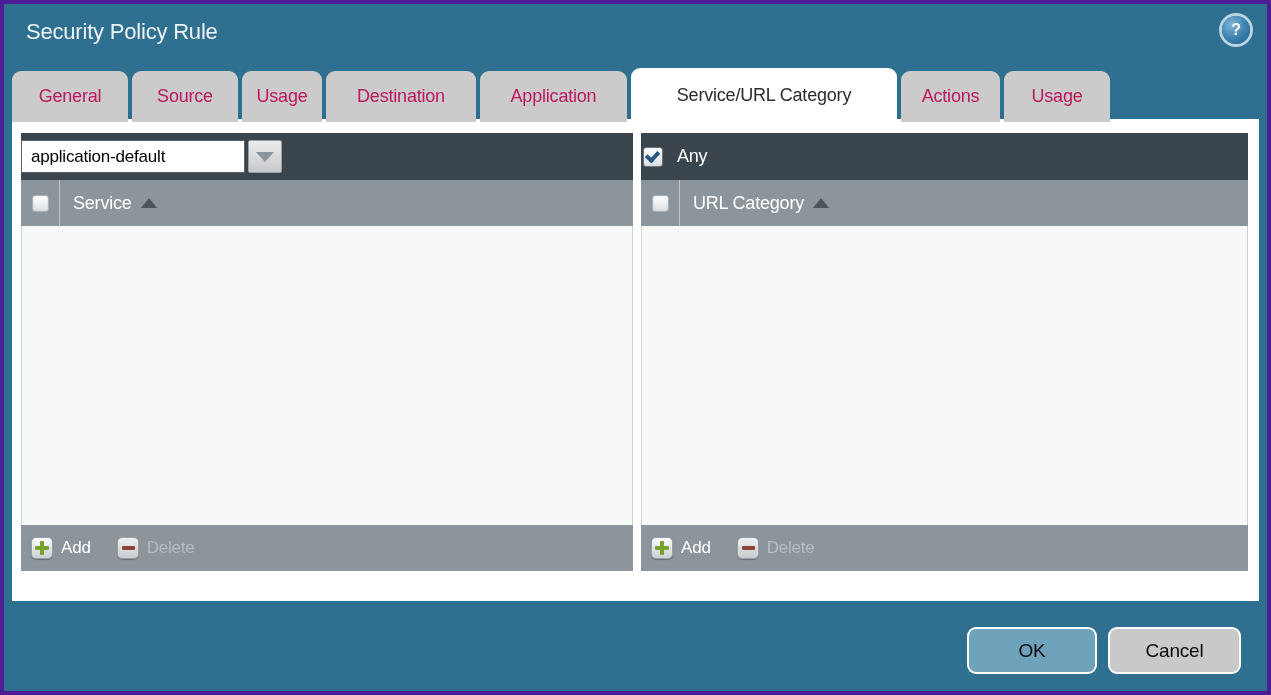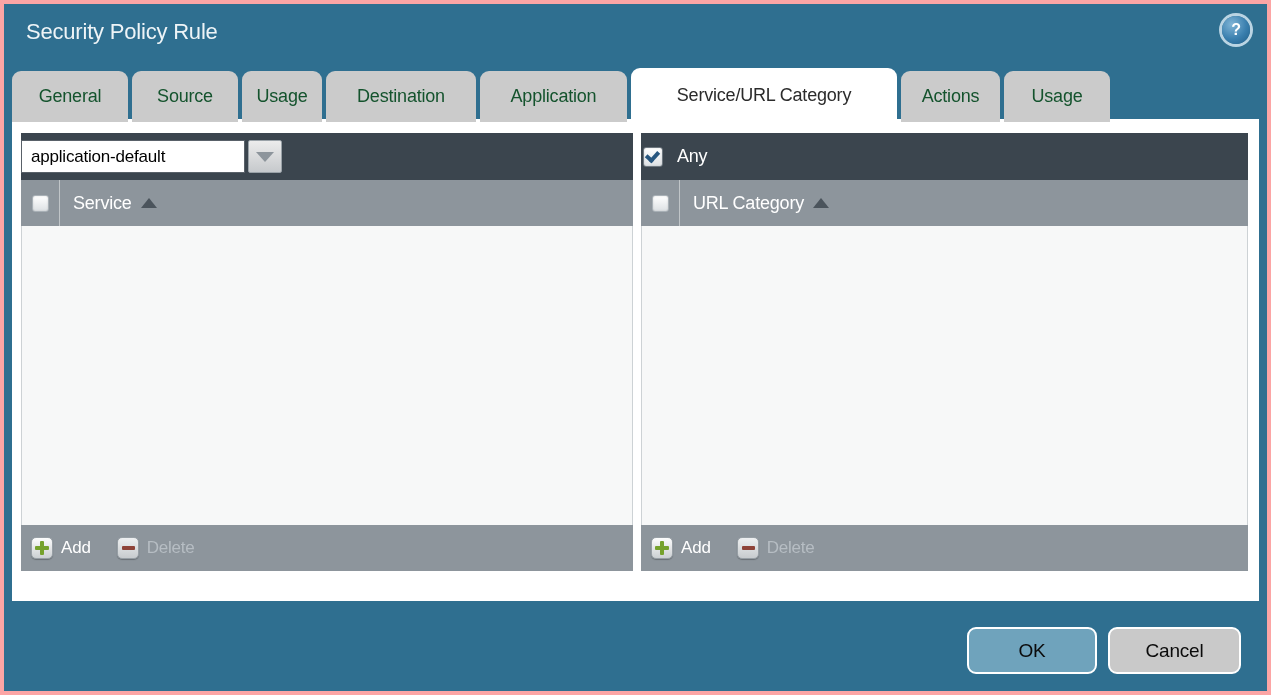--- a/index.html
+++ b/index.html
@@ -1,21 +1,21 @@
 <!DOCTYPE html>
 <html><head>
 <meta charset="utf-8">
 <style>
   * { margin:0; padding:0; box-sizing:border-box; }
   html,body { width:1271px; height:695px; }
   body { font-family:"Liberation Sans", sans-serif; letter-spacing:-0.2px; }
 
   .dialog {
     position:relative; width:1271px; height:695px;
-    background:#2f6f90; border:4px solid #fca5a5; overflow:hidden;
+    background:#2f6f90; border:4px solid #4c1d95; overflow:hidden;
   }
 
   
   .title {
     position:absolute; left:22px; top:15px;
     font-size:22px; color:#eef4f7; font-weight:400;
   }
   .help {
     position:absolute; right:17px; top:12px; width:28px; height:28px;
     border-radius:50%;
@@ -25,21 +25,21 @@
     color:#fff; font-size:16px; font-weight:bold; cursor:pointer;
   }
 
   
   .tabs {
     position:absolute; left:8px; top:64px; height:54px;
     display:flex; gap:4px; align-items:flex-end; z-index:2;
   }
   .tab {
     height:51px; line-height:51px; text-align:center;
-    background:#cbcbcb; color:#14532d; font-size:18px;
+    background:#cbcbcb; color:#be185d; font-size:18px;
     border-radius:9px 9px 0 0; cursor:pointer; flex:none;
   }
   .tab.t0{width:116px}.tab.t1{width:106px}.tab.t2{width:80px}.tab.t3{width:150px}
   .tab.t4{width:147px}.tab.t5{width:266px}.tab.t6{width:99px}.tab.t7{width:106px}
   .tab.active { background:#ffffff; height:54px; line-height:54px; color:#2b2b2b; }
 
   
   .content {
     position:absolute; left:8px; top:115px; width:1247px; height:482px;
     background:#ffffff; z-index:1;

